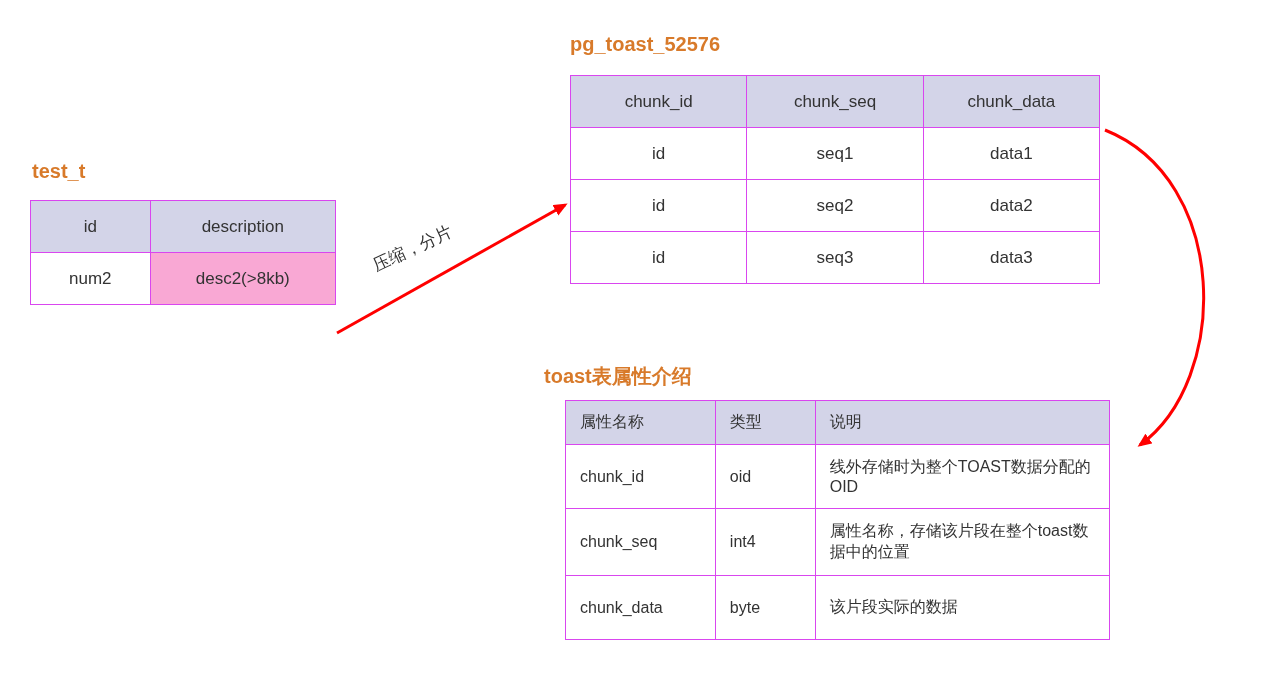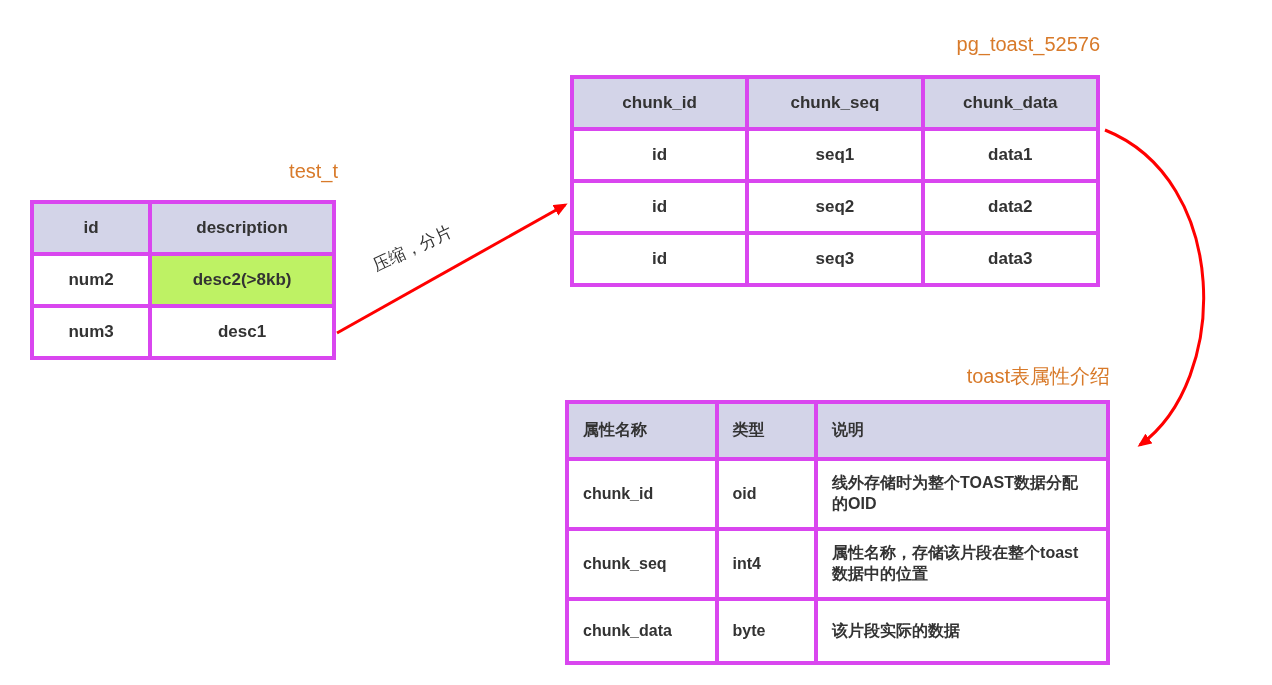--- a/index.html
+++ b/index.html
@@ -6,61 +6,61 @@
   body {
     font-family: "Microsoft YaHei", Arial, sans-serif;
     background: #ffffff;
     width: 1272px;
     height: 685px;
     position: relative;
   }
   .title {
     color: #d87a2a;
     font-size: 20px;
-    text-align: right;
-    font-weight: normal;
+    text-align: left;
+    font-weight: bold;
   }
   table {
     border-collapse: collapse;
     background: #ffffff;
   }
   th, td {
-    border: 4px solid #d946ef;
+    border: 1px solid #d946ef;
     text-align: center;
-    font-weight: bold;
+    font-weight: normal;
     font-size: 17px;
     color: #333;
   }
   th {
     background: #d3d4e8;
   }
   .test-t-table { position: absolute; left: 30px; top: 200px; width: 306px; }
   .test-t-table th, .test-t-table td { height: 52px; }
   .test-t-table th:first-child { width: 120px; }
   .test-t-table th:last-child { width: 186px; }
   .test-t-title { position: absolute; left: 32px; top: 160px; width: 306px; }
-  .highlight { background: #bef264; }
+  .highlight { background: #f9a8d4; }
 
   .toast-table { position: absolute; left: 570px; top: 75px; width: 530px; }
   .toast-table th, .toast-table td { height: 52px; width: 176px; }
   .toast-title { position: absolute; left: 570px; top: 33px; width: 530px; }
 
   .attr-table { position: absolute; left: 565px; top: 400px; width: 545px; }
   .attr-table th, .attr-table td {
     text-align: left;
     padding: 12px 14px;
     font-size: 16px;
     height: auto;
   }
-  .attr-table th { height: 57px; padding-top: 10px; padding-bottom: 10px; }
+  .attr-table th { height: 44px; padding-top: 10px; padding-bottom: 10px; }
   .attr-table td { height: 64px; }
   .attr-table .c1 { width: 150px; }
   .attr-table .c2 { width: 100px; }
   .attr-table .c3 { width: 295px; }
-  .attr-title { position: absolute; left: 565px; top: 363px; width: 545px; }
+  .attr-title { position: absolute; left: 544px; top: 363px; width: 545px; }
 
   .arrow-label {
     position: absolute;
     color: #333;
     font-size: 17px;
     transform: rotate(-25deg);
   }
   svg.overlay {
     position: absolute;
     left: 0; top: 0;
@@ -74,24 +74,20 @@
 <div class="title test-t-title">test_t</div>
 <table class="test-t-table">
   <tbody>
       <tr>
     <th>id</th>
     <th>description</th>
   </tr>
   <tr>
     <td>num2</td>
     <td class="highlight">desc2(&gt;8kb)</td>
-  </tr>
-  <tr>
-    <td>num3</td>
-    <td>desc1</td>
   </tr>
 </tbody>
   </table>
 
 <div class="title toast-title">pg_toast_52576</div>
 <table class="toast-table">
   <tbody>
       <tr>
     <th>chunk_id</th>
     <th>chunk_seq</th>

